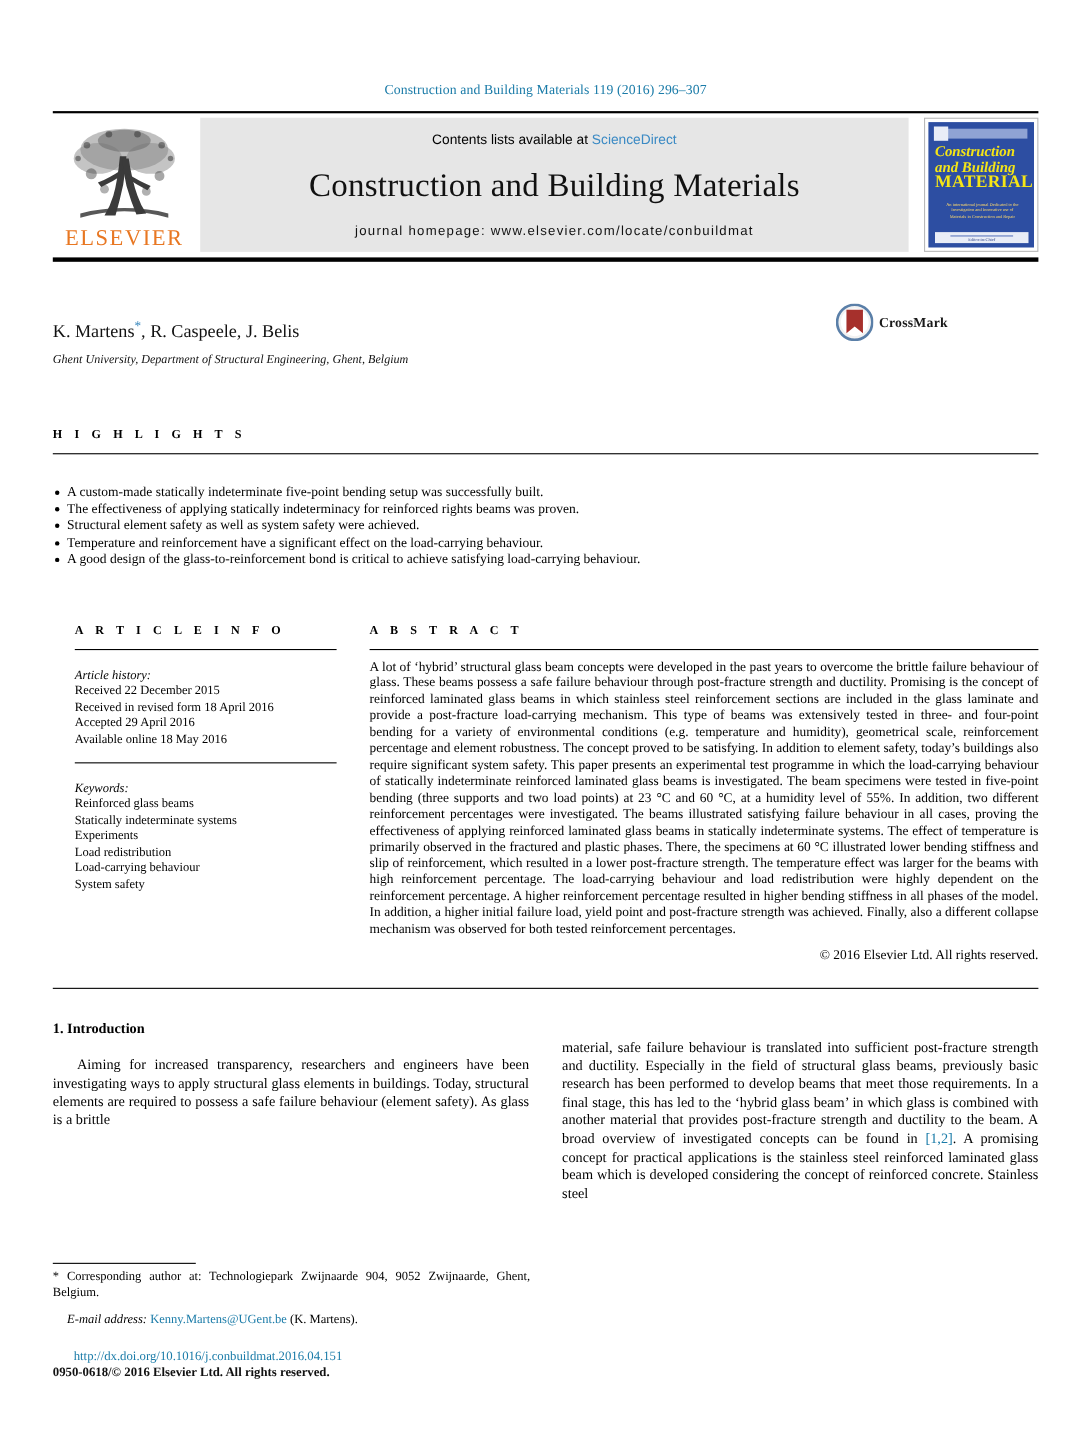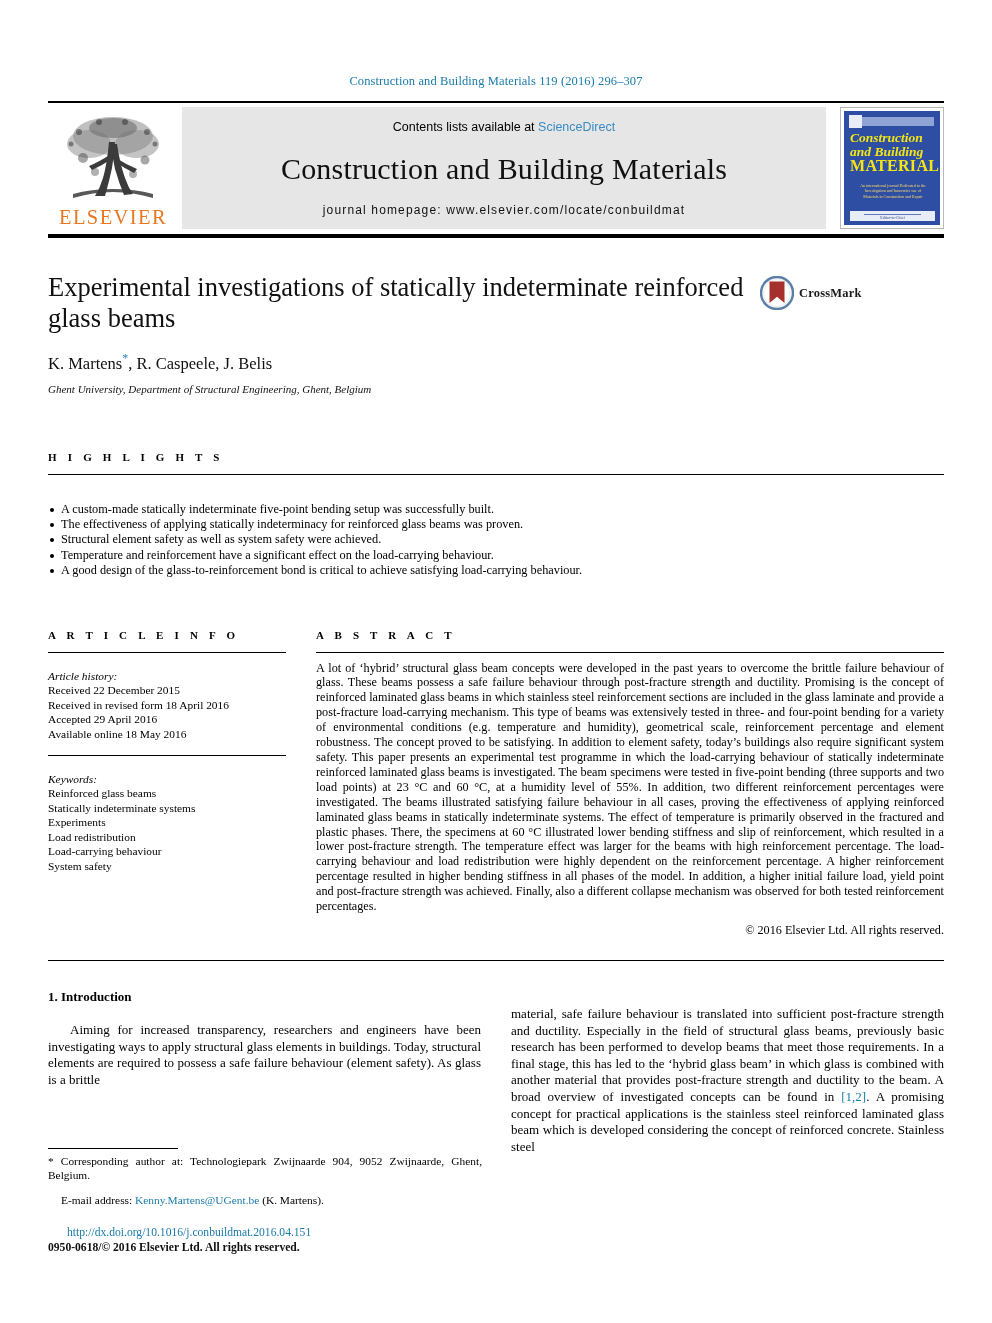--- a/index.html
+++ b/index.html
@@ -237,21 +237,21 @@
     border-radius: 50%;
     background: #000;
   }
 
   
   .info-abstract {
     margin: 46px 48px 0 48px;
     display: flex;
     gap: 30px;
   }
-  .info-col { flex: 0 0 238px; }
+  .info-col { flex: 0 0 238px; margin-left: 20px; }
   .abstract-col { flex: 1 1 auto; }
 
   .info-col .block-rule { border-top: 1px solid #000; margin-top: 9px; }
   .info-body {
     font-family: "Liberation Serif", serif;
     font-size: 11.4px;
     line-height: 14.6px;
     padding-top: 16px;
   }
   .info-body .lbl { font-style: italic; }
@@ -310,21 +310,21 @@
   .fn-rule { border-top: 1px solid #000; width: 130px; }
   .fn-text {
     font-family: "Liberation Serif", serif;
     font-size: 11.4px;
     line-height: 14px;
     text-align: justify;
     padding-top: 5px;
   }
   .fn-text .fnstar { }
   .fn-email { margin-top: 6px; text-indent: 13px; }
-  .fn-email .lbl { }
+  .fn-email .lbl { font-style: italic; }
   .mail-link { color: #1a7ba8; }
   .doi-block {
     margin-top: 19px;
     font-family: "Liberation Serif", serif;
     font-size: 11.6px;
     line-height: 14.5px;
   }
   .doi-link { color: #1a7ba8; margin-left: 19px; }
   .issn-line { font-weight: bold; color: #111; }
 </style>
@@ -389,21 +389,20 @@
         <div class="cover-whitebox">
           <div class="cover-foot">Editor-in-Chief</div>
         </div>
       </div>
     </div>
   </div>
   <div class="masthead-rule"></div>
 
   <div class="title-block">
     <div class="title-col">
-      <h1 class="article-title">Experimental investigations of statically indeterminate reinforced glass beams</h1>
       <div class="authors">
         <span>K. Martens</span><span class="star">*</span><span>, R. Caspeele, J. Belis</span>
       </div>
       <div class="affil">Ghent University, Department of Structural Engineering, Ghent, Belgium</div>
     </div>
     <div class="crossmark">
       <span class="cm-badge">
         <svg viewBox="0 0 34 34" width="34" height="34" aria-hidden="true">
           <circle cx="17" cy="17" r="16" fill="#f2f2f2" stroke="#5a7fa8" stroke-width="2.4"></circle>
           <circle cx="17" cy="17" r="12.6" fill="#ffffff"></circle>
@@ -414,21 +413,21 @@
     </div>
   </div>
 
   <div class="highlights">
     <div class="hl-head-wrap">
       <span class="sec-head">H I G H L I G H T S</span>
     </div>
     <div class="thin-rule"></div>
     <ul class="hl-list">
       <li>A custom-made statically indeterminate five-point bending setup was successfully built.</li>
-      <li>The effectiveness of applying statically indeterminacy for reinforced glass beams was proven.</li>
+      <li>The effectiveness of applying statically indeterminacy for reinforced rights beams was proven.</li>
       <li>Structural element safety as well as system safety were achieved.</li>
       <li>Temperature and reinforcement have a significant effect on the load-carrying behaviour.</li>
       <li>A good design of the glass-to-reinforcement bond is critical to achieve satisfying load-carrying behaviour.</li>
     </ul>
   </div>
 
   <div class="info-abstract">
 
     <div class="info-col">
       <span class="sec-head">A R T I C L E   I N F O</span>

